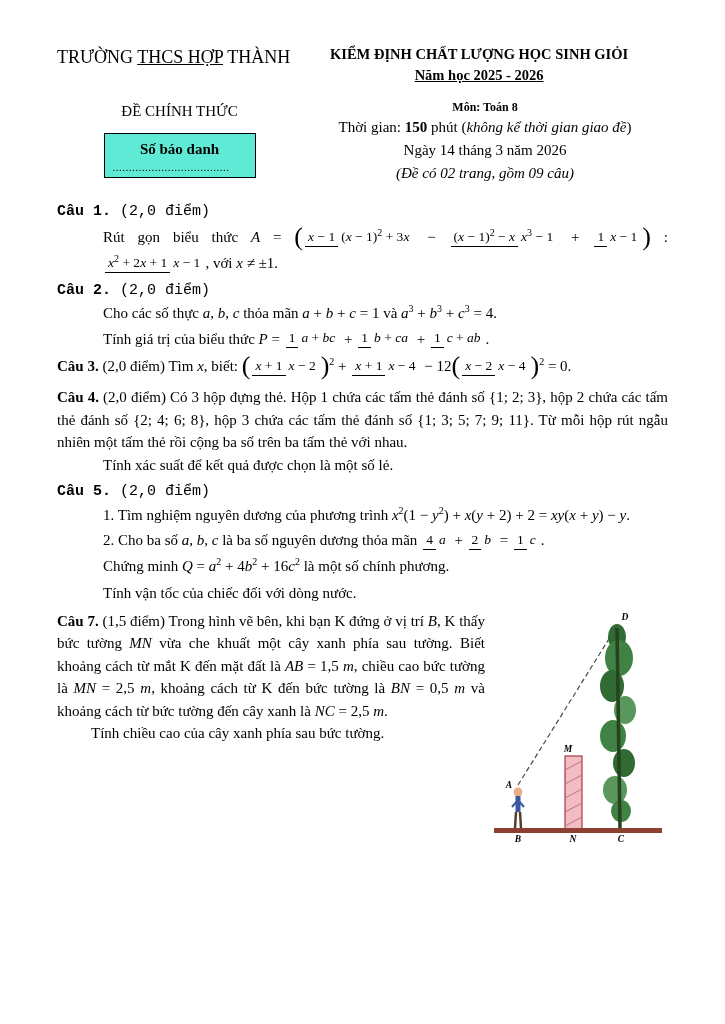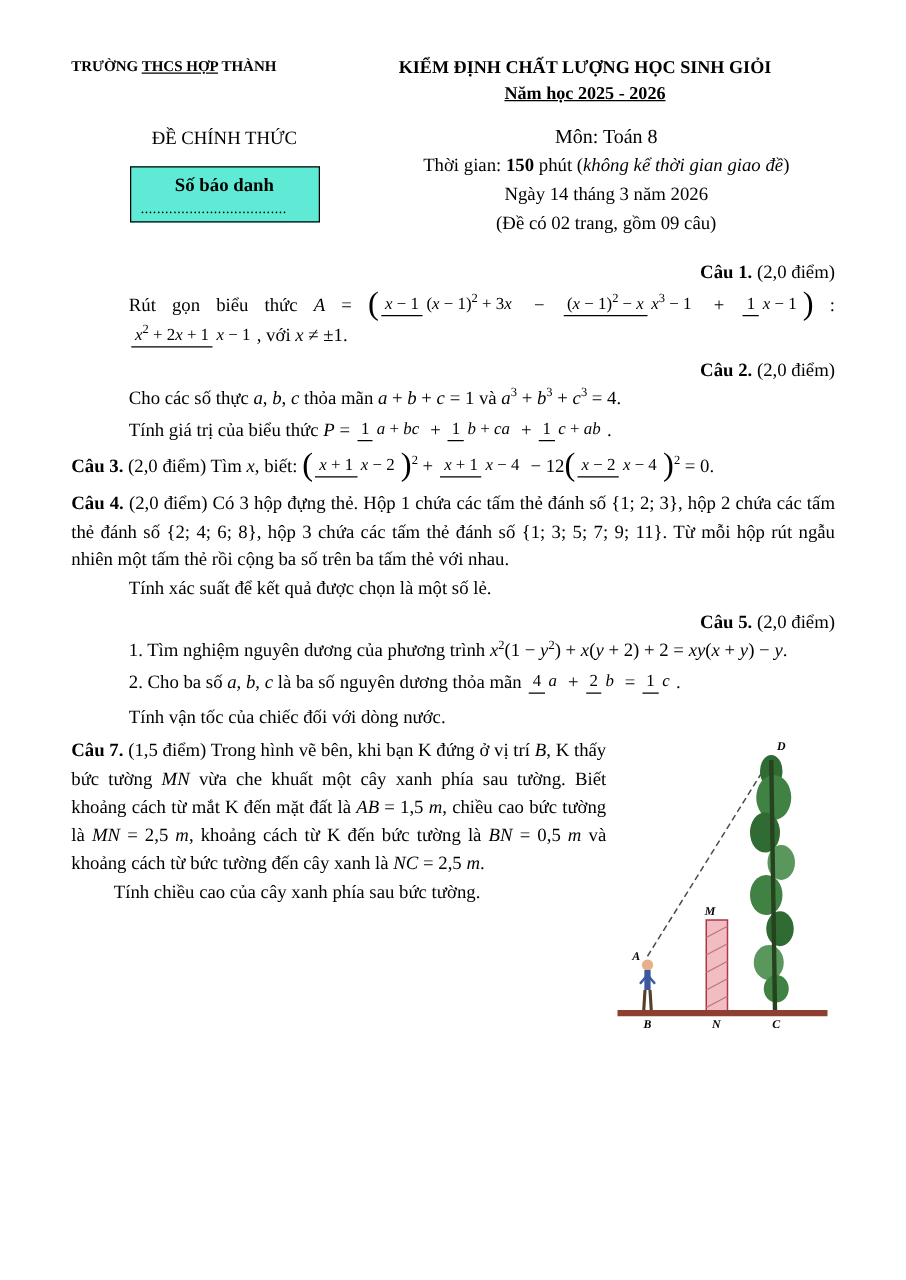--- a/index.html
+++ b/index.html
@@ -5,36 +5,36 @@
   * { box-sizing: border-box; }
   html, body { margin: 0; padding: 0; background: #ffffff; }
   .page {
     width: 725px; height: 1024px; margin: 0 auto; background: #fff;
     padding: 44px 57px 16px 57px;
     font-family: "Liberation Serif", "DejaVu Serif", serif;
     font-size: 15px; line-height: 1.5; color: #000; overflow: hidden;
   }
   
   .hdr-row1 { display: flex; justify-content: space-between; align-items: flex-start; }
-  .school { font-weight: bold; font-size: 12px; white-space: nowrap; }
+  .school { font-weight: normal; font-size: 18px; white-space: nowrap; }
   .hdr-right1 { width: 400px; text-align: center; font-weight: bold; font-size: 14.5px; line-height: 1.45; }
   .school-year { text-decoration: underline; }
   .hdr-row2 { display: flex; margin-top: 12px; }
   .hdr-left2 { width: 245px; text-align: center; }
   .official { font-weight: normal; margin-top: 2px; }
   .sbd-box { width: 152px; margin: 10px auto 0; border: 1.3px solid #000; padding: 4px 6px 3px; background: #5eead4; }
   .sbd-label { font-weight: bold; }
   .sbd-dots { font-size: 11px; line-height: 1.3; text-align: left; padding-left: 2px; letter-spacing: 0.5px; }
   .hdr-right2 { flex: 1; text-align: center; line-height: 1.52; }
-  .subject { font-weight: normal; font-size: 16px; }
-  .note { }
+  .subject { font-weight: bold; font-size: 12px; }
+  .note { font-style: italic; }
   
   .bodytext { margin-top: 16px; }
   .q { margin-bottom: 5px; }
-  .qhead { text-align: right; }
+  .qhead { text-align: left; font-family: Liberation Mono, monospace; }
   .qline { text-align: justify; }
   .indent { padding-left: 46px; }
   .tindent { text-indent: 34px; }
   .mathline { margin: 3px 0; }
   
   .frac { display: inline-flex; flex-direction: row; vertical-align: middle; text-align: center;
           font-size: 13.5px; line-height: 1.25; margin: 0 2px; position: relative; top: -1px; }
   .frac .num { border-bottom: 1px solid #000; padding: 0 3px; }
   .frac .den { padding: 0 3px; }
   sup { font-size: 10px; line-height: 0; }
@@ -134,20 +134,21 @@
       <div class="qline indent mathline">2. Cho ba số <i>a, b, c</i> là ba số nguyên dương thỏa mãn <span class="frac">
             <span class="num">4</span>
             <span class="den"><i>a</i></span>
           </span> + <span class="frac">
             <span class="num">2</span>
             <span class="den"><i>b</i></span>
           </span> = <span class="frac">
             <span class="num">1</span>
             <span class="den"><i>c</i></span>
           </span>.</div>
+      <div class="qline indent">Chứng minh <i>Q</i> = <i>a</i><sup>2</sup> + 4<i>b</i><sup>2</sup> + 16<i>c</i><sup>2</sup> là một số chính phương.</div>
     </section>
 
     <section class="q">
       <div class="qline indent">Tính vận tốc của chiếc đối với dòng nước.</div>
     </section>
 
     <section class="q q7wrap">
       <div class="q7text">
         <div class="qline"><b>Câu 7.</b> (1,5 điểm) Trong hình vẽ bên, khi bạn K đứng ở vị trí <i>B</i>, K thấy bức tường <i>MN</i> vừa che khuất một cây xanh phía sau tường. Biết khoảng cách từ mắt K đến mặt đất là <i>AB</i> = 1,5 <i>m</i>, chiều cao bức tường là <i>MN</i> = 2,5 <i>m</i>, khoảng cách từ K đến bức tường là <i>BN</i> = 0,5 <i>m</i> và khoảng cách từ bức tường đến cây xanh là <i>NC</i> = 2,5 <i>m</i>.</div>
         <div class="qline tindent">Tính chiều cao của cây xanh phía sau bức tường.</div>

